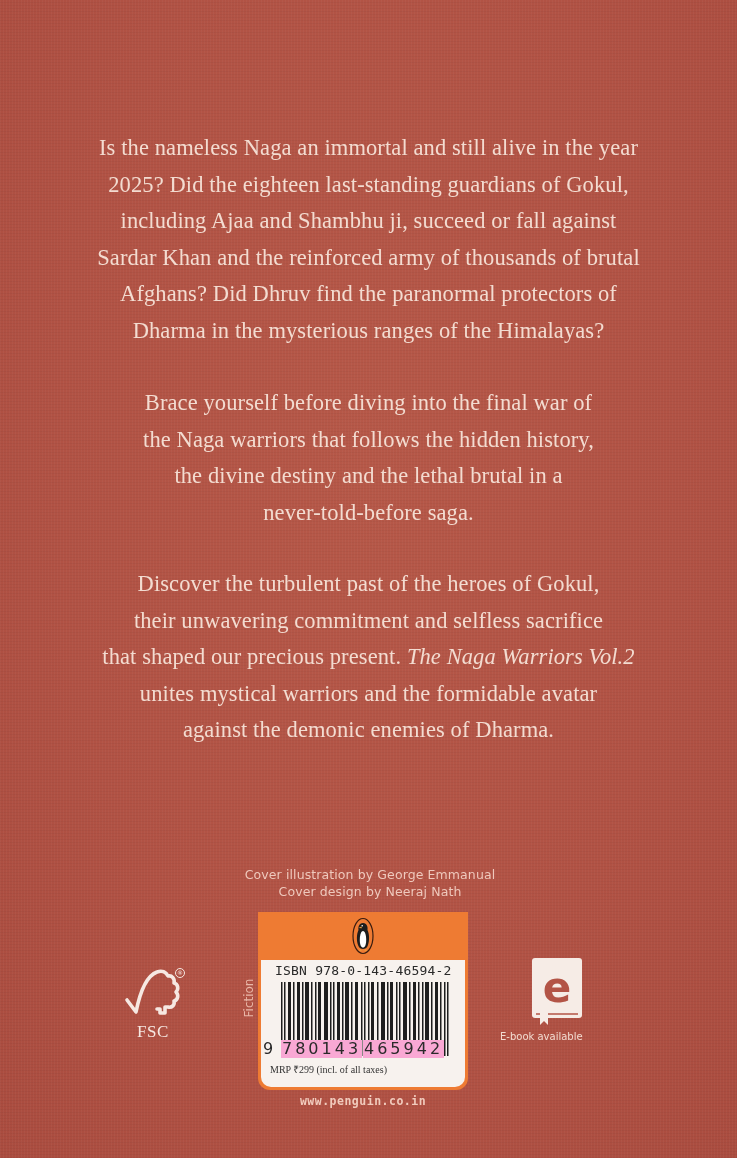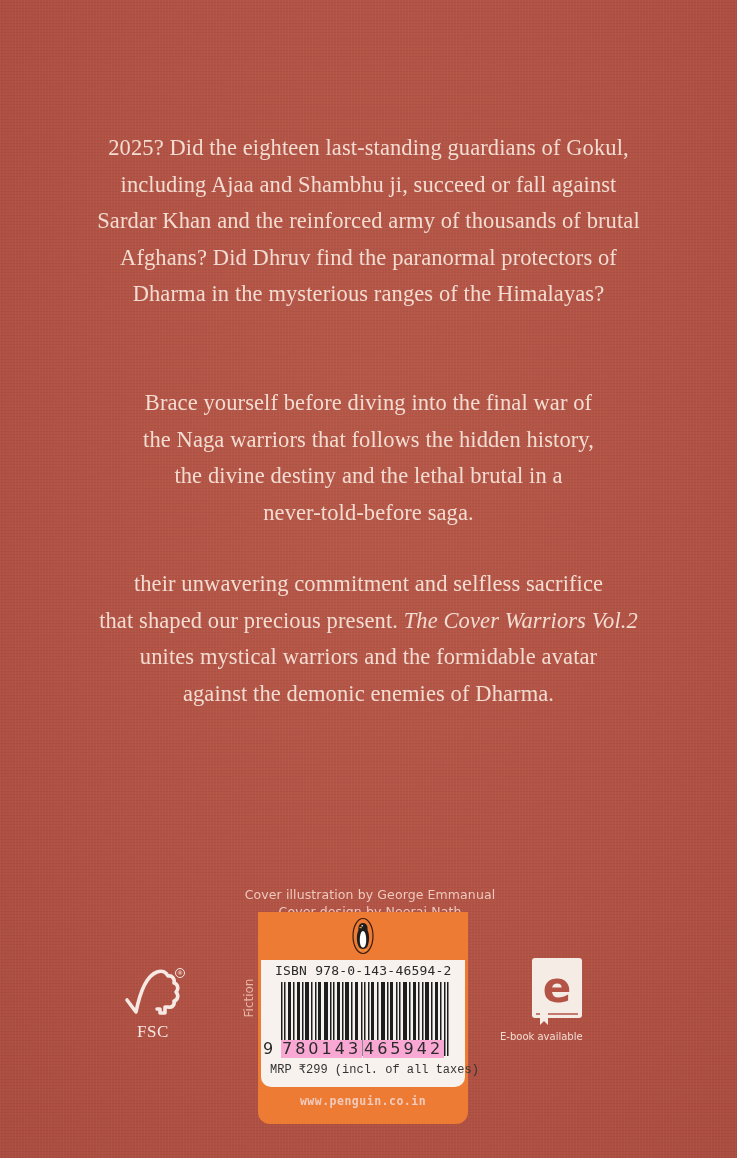--- a/index.html
+++ b/index.html
@@ -42,29 +42,28 @@
       position: absolute;
       left: 200px;
       width: 340px;
       top: 866px;
       text-align: center;
       font-family: "DejaVu Sans", "Liberation Sans", sans-serif;
       font-size: 12.5px;
       line-height: 17px;
       color: #efc9bd;
       letter-spacing: 0.1px;
-      margin-top: 20px;
     }
 
     .barcode-frame {
       position: absolute;
       left: 258px;
       top: 912px;
       width: 210px;
-      height: 212px;
+      height: 178px;
       background: #ee7b33;
       border-radius: 0 0 12px 12px;
     }
     .penguin-logo {
       position: absolute;
       left: 94px;
       top: 5px;
       width: 22px;
       height: 38px;
     }
@@ -103,22 +102,22 @@
       letter-spacing: 3px;
       line-height: 18px;
     }
     #digit-lead { left: 2px; background: transparent; }
     #digit-grp1 { left: 20px; padding: 0 1px; }
     #digit-grp2 { left: 102px; padding: 0 1px; }
     .mrp {
       position: absolute;
       left: 9px;
       top: 102px;
-      font-family: Liberation Mono, monospace;
-      font-size: 12px;
+      font-family: Liberation Serif, serif;
+      font-size: 10px;
       color: #333;
       white-space: nowrap;
     }
 
     .fiction-label {
       position: absolute;
       left: 237px;
       top: 998px;
       transform: translate(-50%, -50%) rotate(-90deg);
       transform-origin: center center;
@@ -175,37 +174,39 @@
       text-align: left;
       font-family: "DejaVu Sans", "Liberation Sans", sans-serif;
       font-size: 10px;
       color: #f3dcd1;
     }
   </style>
 </head>
 <body>
 
 <div class="blurb" id="p1">
+  <p>Is the nameless Naga an immortal and still alive in the year</p>
   <p>2025? Did the eighteen last-standing guardians of Gokul,</p>
   <p>including Ajaa and Shambhu ji, succeed or fall against</p>
   <p>Sardar Khan and the reinforced army of thousands of brutal</p>
   <p>Afghans? Did Dhruv find the paranormal protectors of</p>
   <p>Dharma in the mysterious ranges of the Himalayas?</p>
 </div>
 
 <div class="blurb" id="p2">
   <p>Brace yourself before diving into the final war of</p>
   <p>the Naga warriors that follows the hidden history,</p>
   <p>the divine destiny and the lethal brutal in a</p>
   <p>never-told-before saga.</p>
 </div>
 
 <div class="blurb" id="p3">
+  <p>Discover the turbulent past of the heroes of Gokul,</p>
   <p>their unwavering commitment and selfless sacrifice</p>
-  <p><span>that shaped our precious present. </span><em>The Cover Warriors Vol.2</em></p>
+  <p><span>that shaped our precious present. </span><em>The Naga Warriors Vol.2</em></p>
   <p>unites mystical warriors and the formidable avatar</p>
   <p>against the demonic enemies of Dharma.</p>
 </div>
 
 <div class="credits">
   <div>Cover illustration by George Emmanual</div>
   <div>Cover design by Neeraj Nath</div>
 </div>
 
 <div class="fiction-label">Fiction</div>

